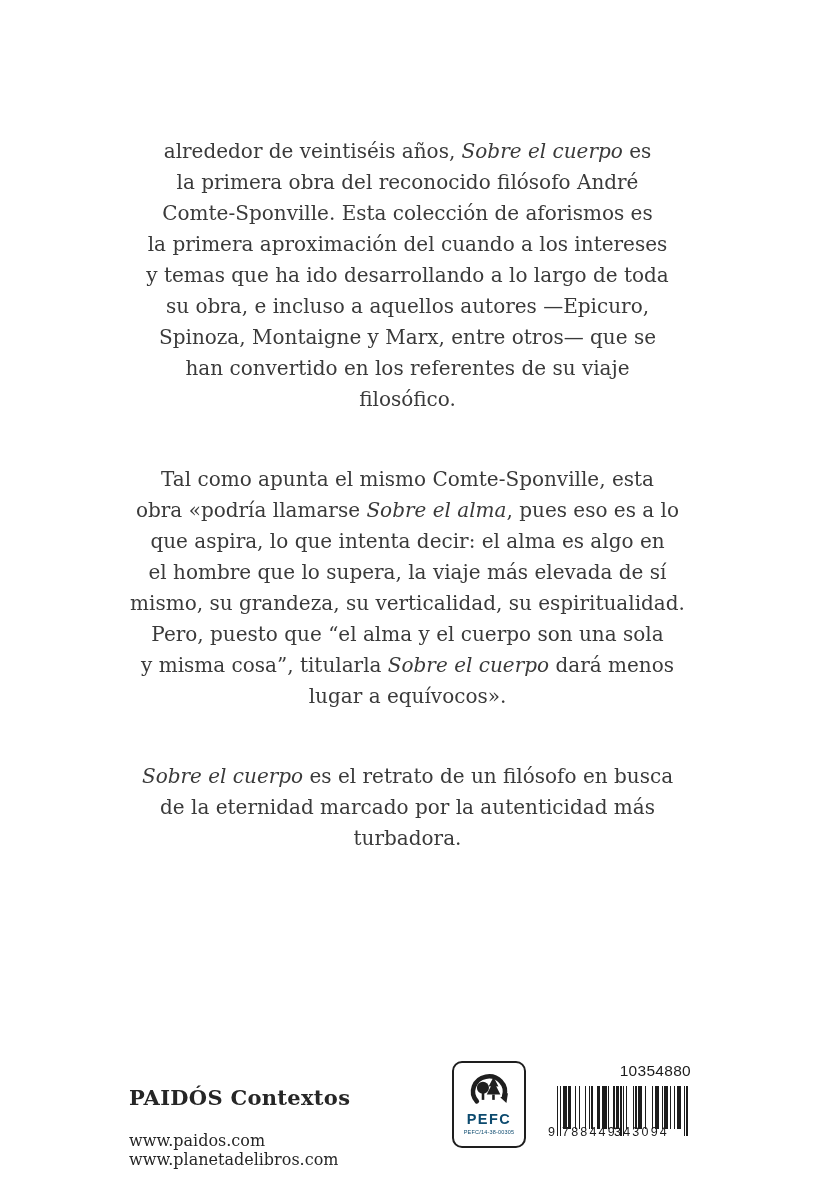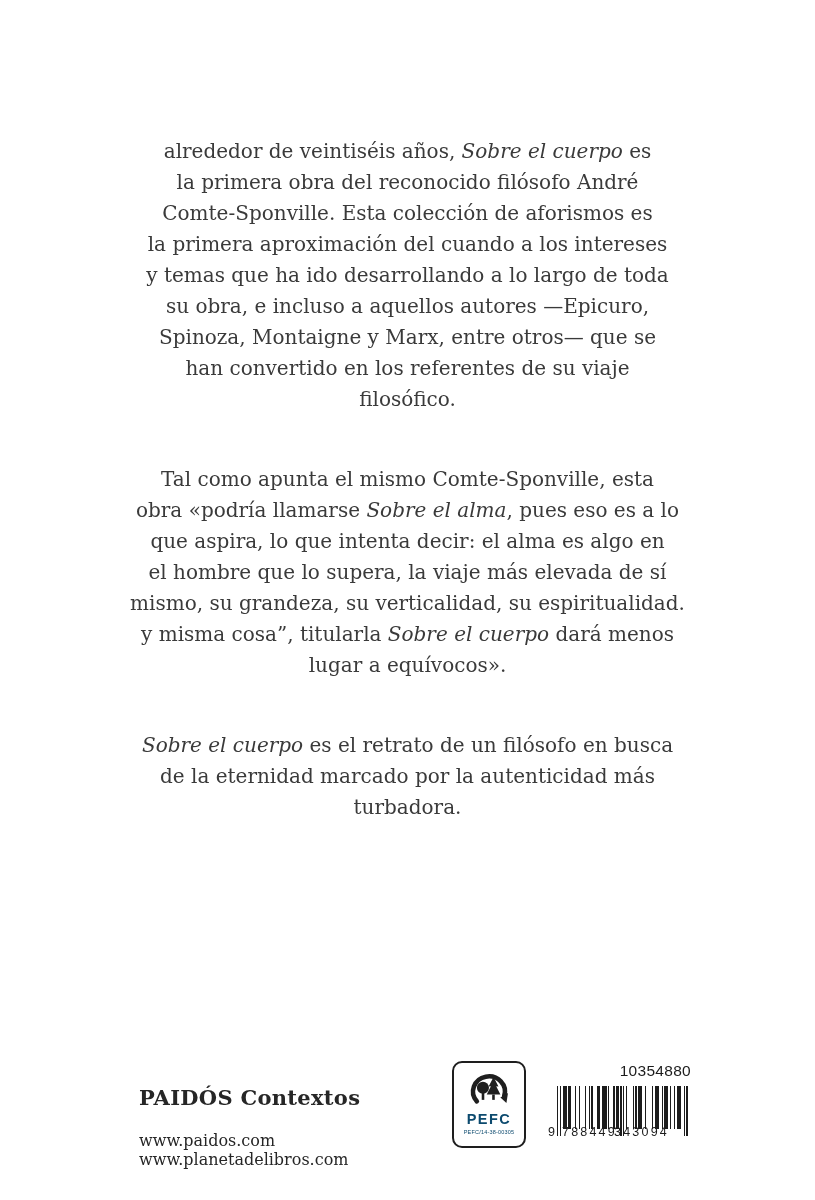--- a/index.html
+++ b/index.html
@@ -21,21 +21,21 @@
     width: 100%;
     text-align: center;
     font-size: 20px;
     line-height: 31px;
   }
   .paragraph { margin: 0 0 49px 0; }
   .line { white-space: nowrap; }
   .it { font-style: italic; }
 
   
-  .publisher { position: absolute; left: 139px; top: 1085px; color: #262626; }
+  .publisher { position: absolute; left: 129px; top: 1085px; color: #262626; }
   .publisher-name {
     font-weight: bold;
     font-size: 21px;
     letter-spacing: 0.3px;
   }
   .publisher-urls { margin-top: 22px; }
   .publisher-url { font-size: 16px; line-height: 18.5px; }
 
   
   .pefc {
@@ -120,20 +120,21 @@
         <div class="line"><span>Spinoza, Montaigne y Marx, entre otros— que se</span></div>
         <div class="line"><span>han convertido en los referentes de su viaje</span></div>
         <div class="line"><span>filosófico.</span></div>
       </div>
     <div class="paragraph">
         <div class="line"><span>Tal como apunta el mismo Comte-Sponville, esta</span></div>
         <div class="line"><span>obra «podría llamarse </span><span class="it">Sobre el alma</span><span>, pues eso es a lo</span></div>
         <div class="line"><span>que aspira, lo que intenta decir: el alma es algo en</span></div>
         <div class="line"><span>el hombre que lo supera, la viaje más elevada de sí</span></div>
         <div class="line"><span>mismo, su grandeza, su verticalidad, su espiritualidad.</span></div>
+        <div class="line"><span>Pero, puesto que “el alma y el cuerpo son una sola</span></div>
         <div class="line"><span>y misma cosa”, titularla </span><span class="it">Sobre el cuerpo</span><span> dará menos</span></div>
         <div class="line"><span>lugar a equívocos».</span></div>
       </div>
     <div class="paragraph">
         <div class="line"><span class="it">Sobre el cuerpo</span><span> es el retrato de un filósofo en busca</span></div>
         <div class="line"><span>de la eternidad marcado por la autenticidad más</span></div>
         <div class="line"><span>turbadora.</span></div>
       </div>
   </main>
 

